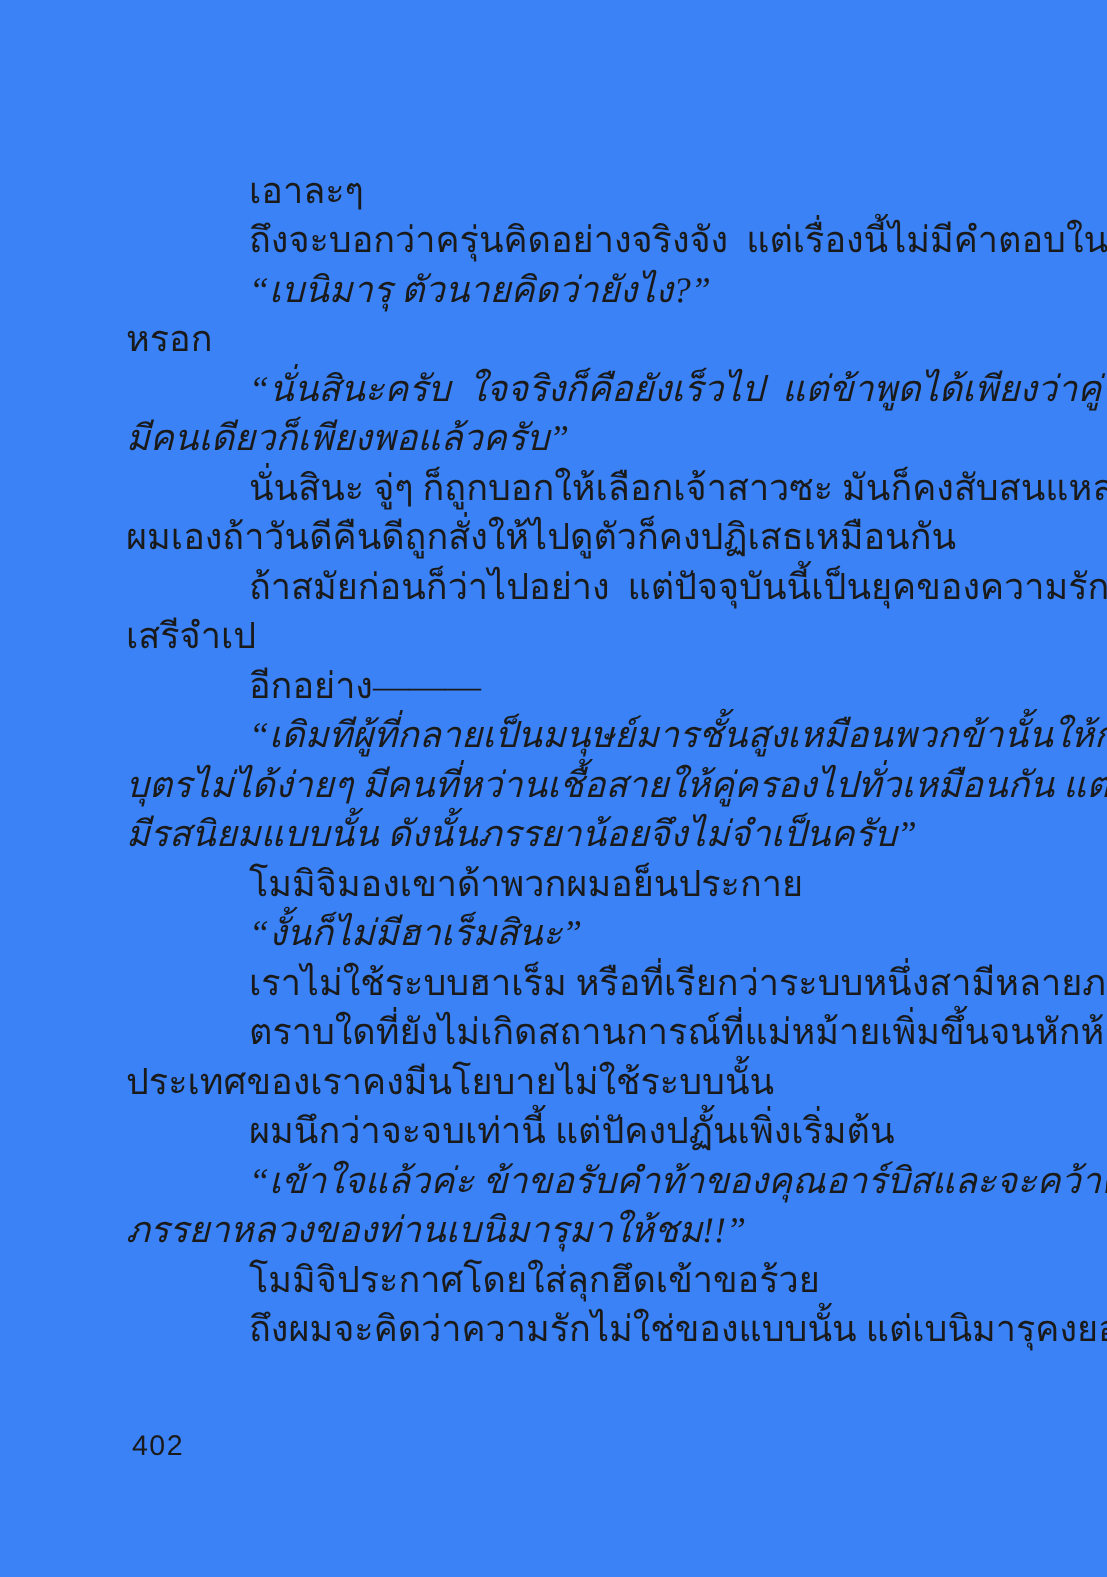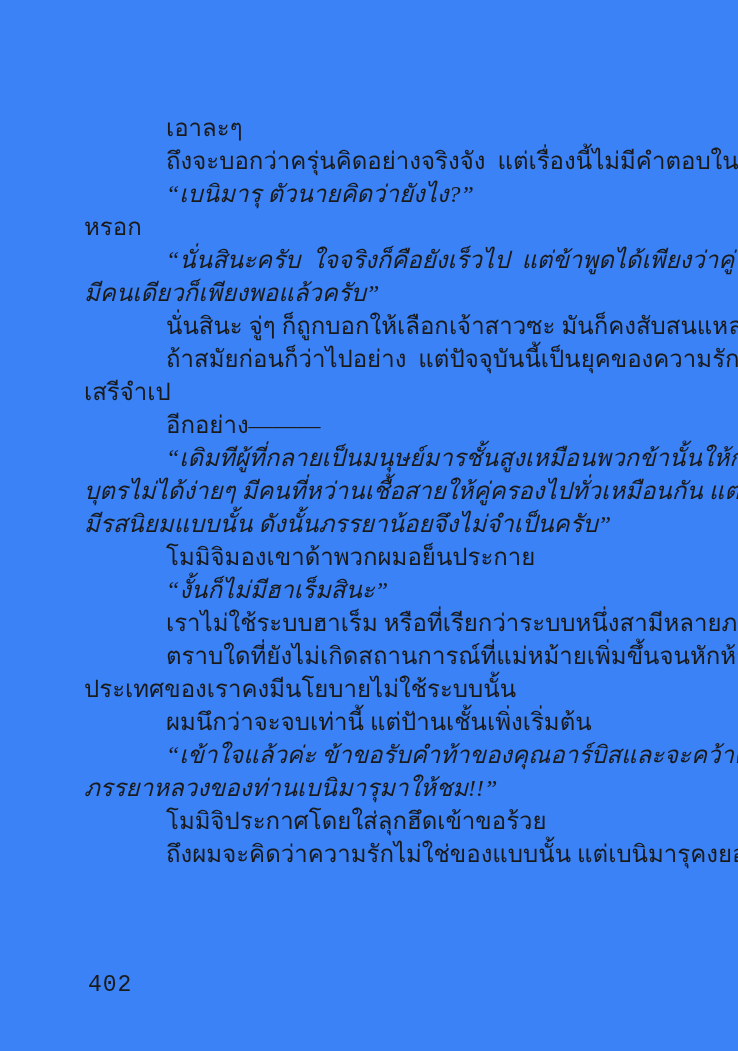--- a/index.html
+++ b/index.html
@@ -32,52 +32,53 @@
   }
   .line.indent {
     padding-left: 82px;
   }
   .line.italic {
     font-style: italic;
   }
   .page-number {
     position: absolute;
     left: 88px;
-    top: 970px;
-    font-family: Liberation Mono, monospace;
-    font-size: 23px;
+    top: 950px;
+    font-family: Liberation Sans, sans-serif;
+    font-size: 19px;
     line-height: 30px;
     color: #1a1a1a;
     letter-spacing: 1px;
   }
 </style>
 </head>
 <body>
 
 <div class="book-page">
   <div class="page-body">
     <p class="line indent">เอาละๆ</p>
     <p class="line indent">ถึงจะบอกว่าครุ่นคิดอย่างจริงจัง  แต่เรื่องนี้ไม่มีคำตอบในทันที</p>
     <p class="line indent italic">“เบนิมารุ ตัวนายคิดว่ายังไง?”</p>
     <p class="line">หรอก</p>
     <p class="line indent italic">“นั่นสินะครับ  ใจจริงก็คือยังเร็วไป  แต่ข้าพูดได้เพียงว่าคู่ชีวิต</p>
     <p class="line italic">มีคนเดียวก็เพียงพอแล้วครับ”</p>
     <p class="line indent">นั่นสินะ จู่ๆ ก็ถูกบอกให้เลือกเจ้าสาวซะ มันก็คงสับสนแหละ</p>
+    <p class="line">ผมเองถ้าวันดีคืนดีถูกสั่งให้ไปดูตัวก็คงปฏิเสธเหมือนกัน</p>
     <p class="line indent">ถ้าสมัยก่อนก็ว่าไปอย่าง  แต่ปัจจุบันนี้เป็นยุคของความรักโดย</p>
     <p class="line">เสรีจำเป</p>
     <p class="line indent">อีกอย่าง———</p>
     <p class="line indent italic">“เดิมทีผู้ที่กลายเป็นมนุษย์มารชั้นสูงเหมือนพวกข้านั้นให้กำเนิด</p>
     <p class="line italic">บุตรไม่ได้ง่ายๆ มีคนที่หว่านเชื้อสายให้คู่ครองไปทั่วเหมือนกัน แต่ข้าไม่ได้</p>
     <p class="line italic">มีรสนิยมแบบนั้น ดังนั้นภรรยาน้อยจึงไม่จำเป็นครับ”</p>
     <p class="line indent">โมมิจิมองเขาด้าพวกผมอย็นประกาย</p>
     <p class="line indent italic">“งั้นก็ไม่มีฮาเร็มสินะ”</p>
     <p class="line indent">เราไม่ใช้ระบบฮาเร็ม หรือที่เรียกว่าระบบหนึ่งสามีหลายภรรยา</p>
     <p class="line indent">ตราบใดที่ยังไม่เกิดสถานการณ์ที่แม่หม้ายเพิ่มขึ้นจนหักห้ามไม่อยู่</p>
     <p class="line">ประเทศของเราคงมีนโยบายไม่ใช้ระบบนั้น</p>
-    <p class="line indent">ผมนึกว่าจะจบเท่านี้ แต่ปัานเชั้นเพิ่งเริ่มต้น</p>
+    <p class="line indent">ผมนึกว่าจะจบเท่านี้ แต่ปัคงปฏั้นเพิ่งเริ่มต้น</p>
     <p class="line indent italic">“เข้าใจแล้วค่ะ ข้าขอรับคำท้าของคุณอาร์บิสและจะคว้าตำแหน่ง</p>
     <p class="line italic">ภรรยาหลวงของท่านเบนิมารุมาให้ชม!!”</p>
     <p class="line indent">โมมิจิประกาศโดยใส่ลุกฮึดเข้าขอร้วย</p>
     <p class="line indent">ถึงผมจะคิดว่าความรักไม่ใช่ของแบบนั้น แต่เบนิมารุคงยอมแพ้</p>
   </div>
 
   <div class="page-number">402</div>
 </div>
 
 </body></html>

